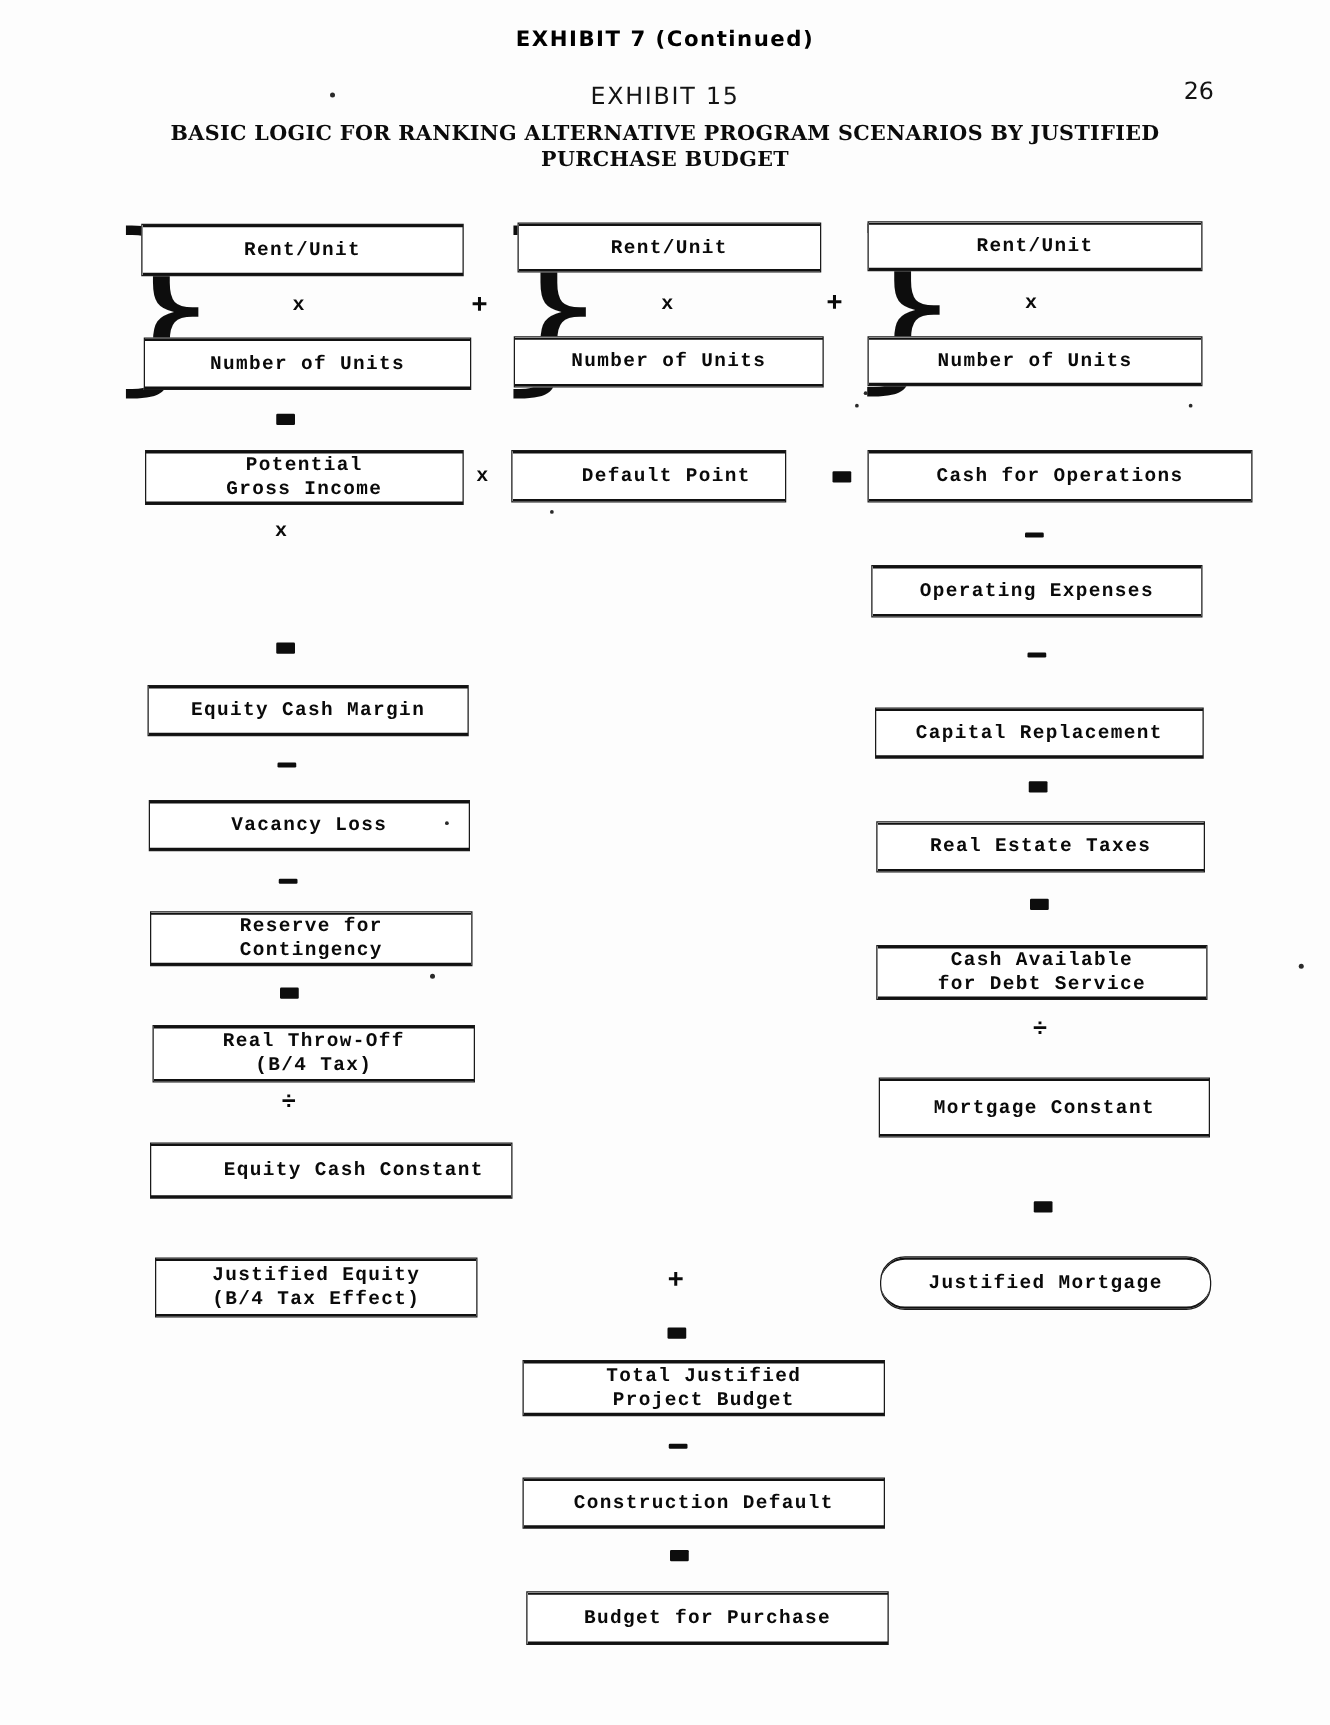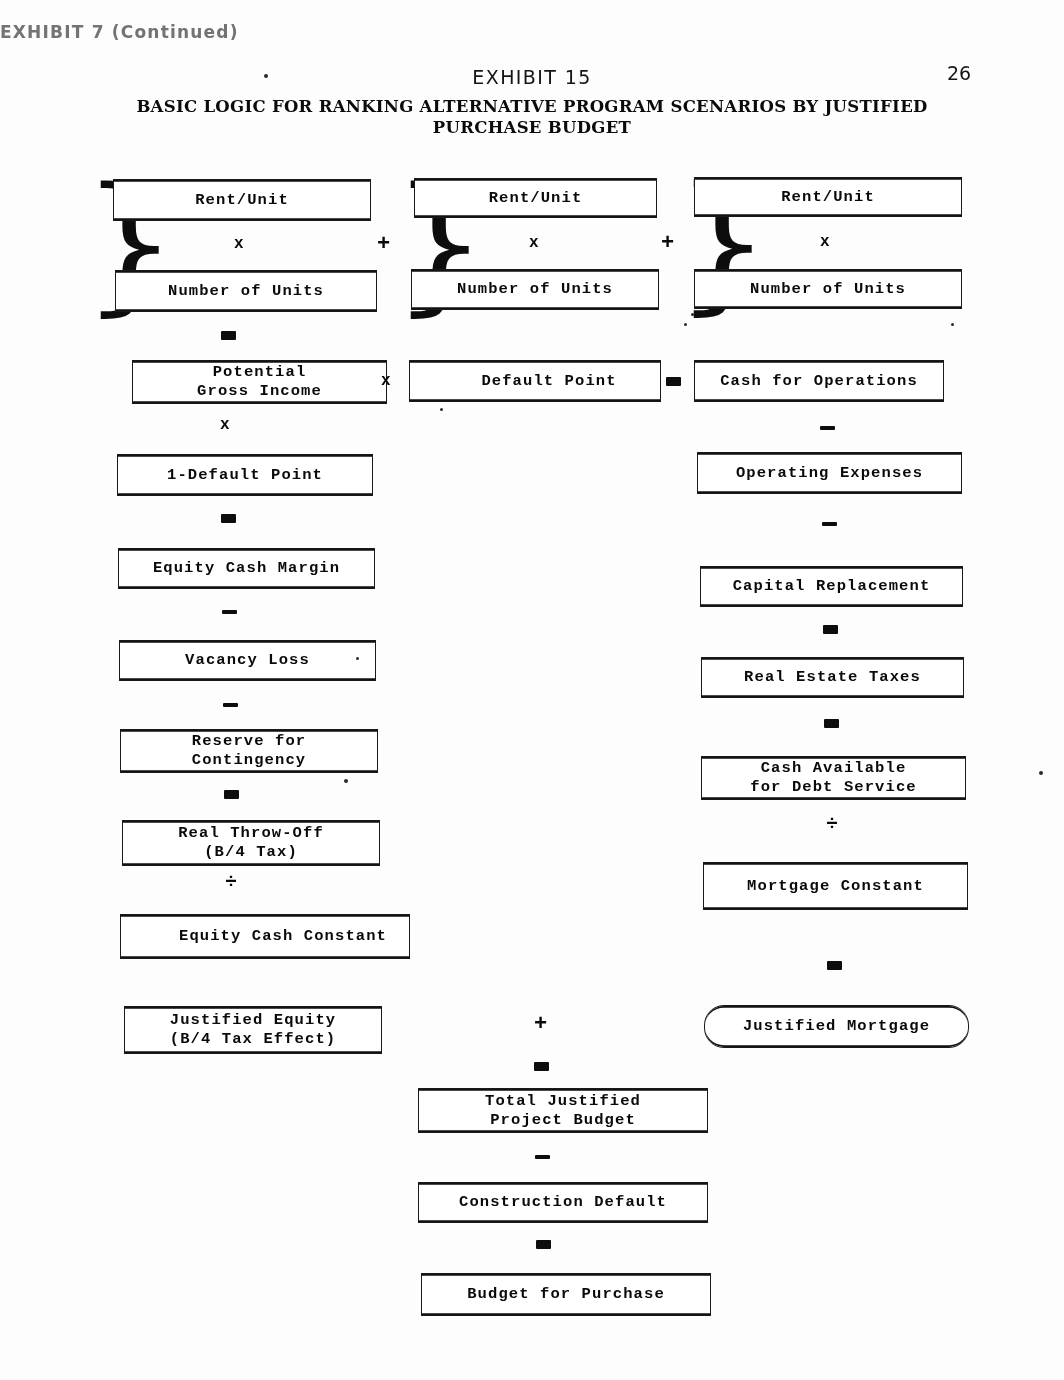--- a/index.html
+++ b/index.html
@@ -16,25 +16,26 @@
     color: #101010;
     overflow: hidden;
   }
 
   
   .hdr-exhibit7 {
     position: absolute;
     top: 22px;
     left: 0;
     width: 1064px;
+    text-align: center;
     font-family: "DejaVu Sans", sans-serif;
     font-weight: bold;
     font-size: 17px;
     letter-spacing: 1.2px;
-    color: #737373;
+    color: #000000;
   }
   .hdr-exhibit15 {
     position: absolute;
     top: 66px;
     left: 0;
     width: 1064px;
     text-align: center;
     font-family: "DejaVu Sans", sans-serif;
     font-size: 19px;
     letter-spacing: 1.4px;
@@ -172,44 +173,41 @@
   <div class="box" style="left:694px; top:177px; width:268px; height:40px;">
     <span class="ln">Rent/Unit</span>
   </div>
   <div class="op op-x" style="left:820px; top:234px;">x</div>
   <div class="box" style="left:694px; top:269px; width:268px; height:40px;">
     <span class="ln">Number of Units</span>
   </div>
 
   <div class="op" style="left:221px; top:328px;"><i class="op-eq"></i></div>
 
-  <div class="box" style="left:116px; top:360px; width:255px; height:44px; flex-direction:column;margin-left:16px;">
+  <div class="box" style="left:116px; top:360px; width:255px; height:44px; flex-direction:column;">
     <span class="ln">Potential</span>
     <span class="ln">Gross Income</span>
   </div>
 
   <div class="op op-x" style="left:381px; top:373px;">x</div>
 
-  <div class="box" style="left:409px; top:360px; width:252px; height:42px;padding-left:28px;">
+  <div class="box" style="left:409px; top:360px; width:220px; height:42px;padding-left:28px;">
     <span class="ln">Default Point</span>
   </div>
 
   <div class="op" style="left:666px; top:374px;"><i class="op-eq"></i></div>
 
-  <div class="box" style="left:694px; top:360px; width:250px; height:42px;text-align:right;">
+  <div class="box" style="left:694px; top:360px; width:308px; height:42px;text-align:right;">
     <span class="ln">Cash for Operations</span>
   </div>
 
   <div class="op op-x" style="left:220px; top:417px;">x</div>
 
   <div class="op" style="left:820px; top:418px;"><i class="op-minus"></i></div>
 
-  <div class="box" style="left:117px; top:454px; width:256px; height:42px;">
-    <span class="ln">1-Default Point</span>
-  </div>
 
   <div class="box" style="left:697px; top:452px; width:265px; height:42px;">
     <span class="ln">Operating Expenses</span>
   </div>
 
   <div class="op" style="left:221px; top:511px;"><i class="op-eq"></i></div>
 
   <div class="op" style="left:822px; top:514px;"><i class="op-minus"></i></div>
 
   <div class="box" style="left:118px; top:548px; width:257px; height:41px;">

